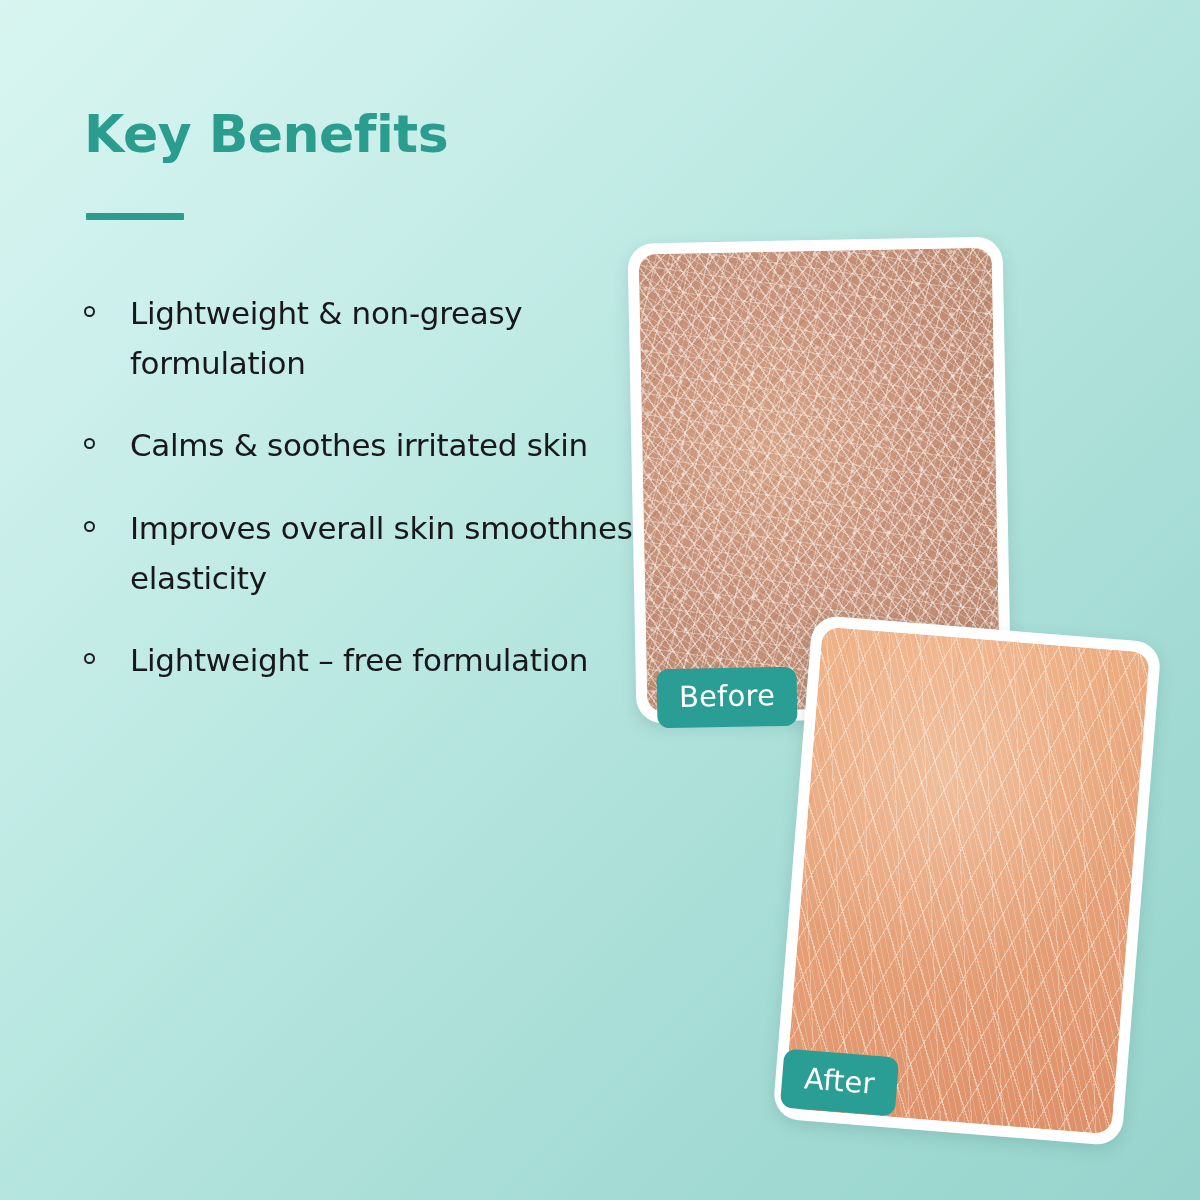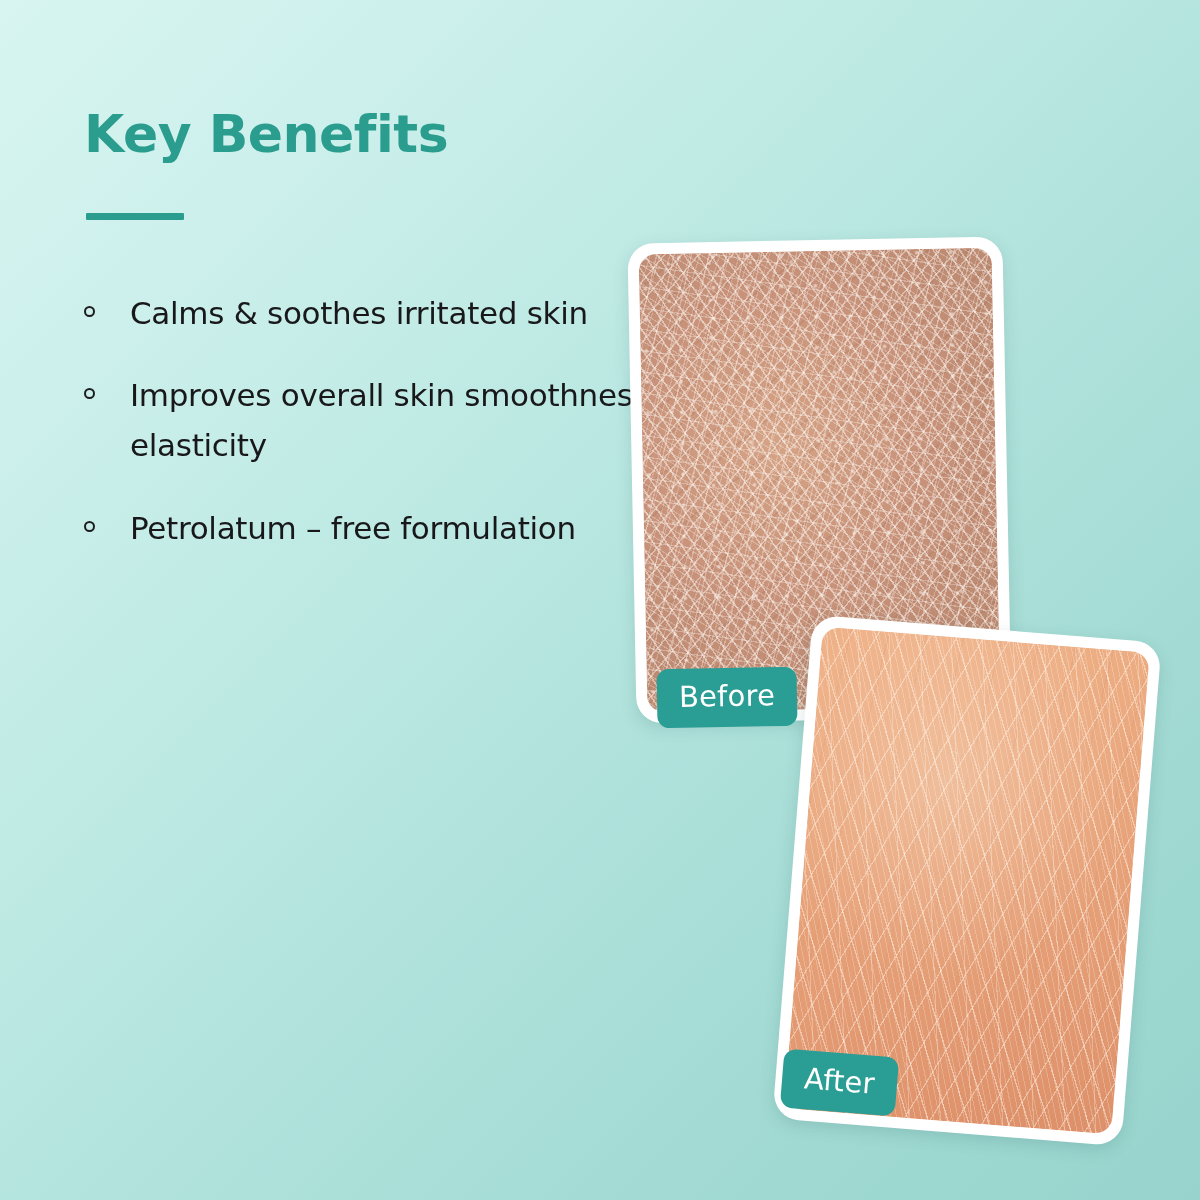--- a/index.html
+++ b/index.html
@@ -211,34 +211,38 @@
 
 <div class="content">
 
   <h1 class="page-title">Key Benefits</h1>
 
   <div class="title-rule"></div>
 
   <ul class="benefits-list">
 
 
+    <li class="benefit-item">
+      <span class="benefit-bullet"></span>
+      <span class="benefit-text">Lightweight &amp; non-greasy formulation</span>
+    </li>
 
     <li class="benefit-item">
       <span class="benefit-bullet"></span>
       <span class="benefit-text">Calms &amp; soothes irritated skin</span>
     </li>
 
     <li class="benefit-item">
       <span class="benefit-bullet"></span>
       <span class="benefit-text">Improves overall skin smoothness &amp; elasticity</span>
     </li>
 
     <li class="benefit-item">
       <span class="benefit-bullet"></span>
-      <span class="benefit-text">Petrolatum – free formulation</span>
+      <span class="benefit-text">Lightweight – free formulation</span>
     </li>
 
   </ul>
 </div>
 
 <div class="photos">
 
   <div class="photo-card card-before">
     <div class="photo-surface skin-before"></div>
   </div>

